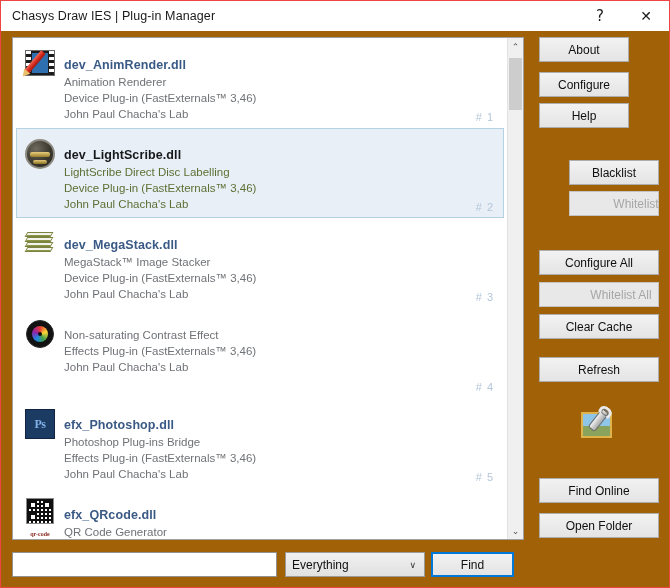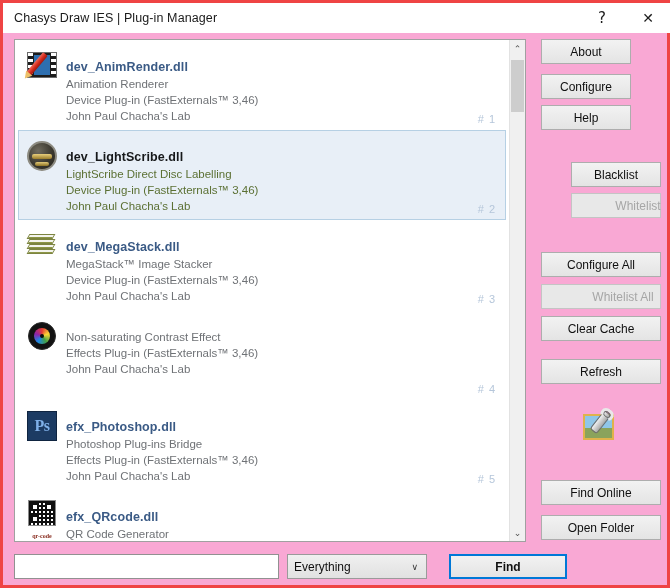--- a/index.html
+++ b/index.html
@@ -12,23 +12,23 @@
     background: #f0f0f0;
     font-family: "Liberation Sans", sans-serif;
     font-size: 12px;
     color: #000;
     overflow: hidden;
   }
   #app {
     position: relative;
     width: 670px;
     height: 588px;
-    background: #f9a8d4;
-    box-sizing: border-box;
-    border: 3px solid #ef4444;
+    background: #a16207;
+    box-sizing: border-box;
+    border: 1px solid #ef4444;
   }
 
   
   .titlebar {
     position: absolute;
     left: 0; top: 0;
     width: 668px;
     height: 30px;
     background: #ffffff;
     display: flex;
@@ -239,21 +239,21 @@
   .ico-ps {
     position: absolute;
     left: 2px; top: 2px;
     width: 30px; height: 30px;
     background: #1c3b63;
     border: 1px solid #0f2440;
     box-sizing: border-box;
     color: #7fb0e8;
     font-family: "Liberation Serif", serif;
     font-weight: bold;
-    font-size: 16px;
+    font-size: 12px;
     display: flex;
     align-items: center;
     justify-content: center;
     letter-spacing: -0.5px;
   }
 
   
   .ico-qr {
     position: absolute;
     left: 3px; top: 1px;
@@ -429,25 +429,24 @@
     cursor: default;
   }
   .filter-select .chev {
     position: absolute;
     right: 8px;
     font-size: 9px;
     color: #333;
     font-family: "DejaVu Sans", sans-serif;
   }
   #btn-find {
-    left: 446px;
+    left: 430px;
     top: 551px;
-    width: 118px;
+    width: 83px;
     height: 25px;
-    font-weight: bold;
   }
 </style>
 </head>
 <body>
 
 <div id="app">
 
   <div class="titlebar">
     <div class="title-text">Chasys Draw IES | Plug-in Manager</div>
     <div class="spacer"></div>

